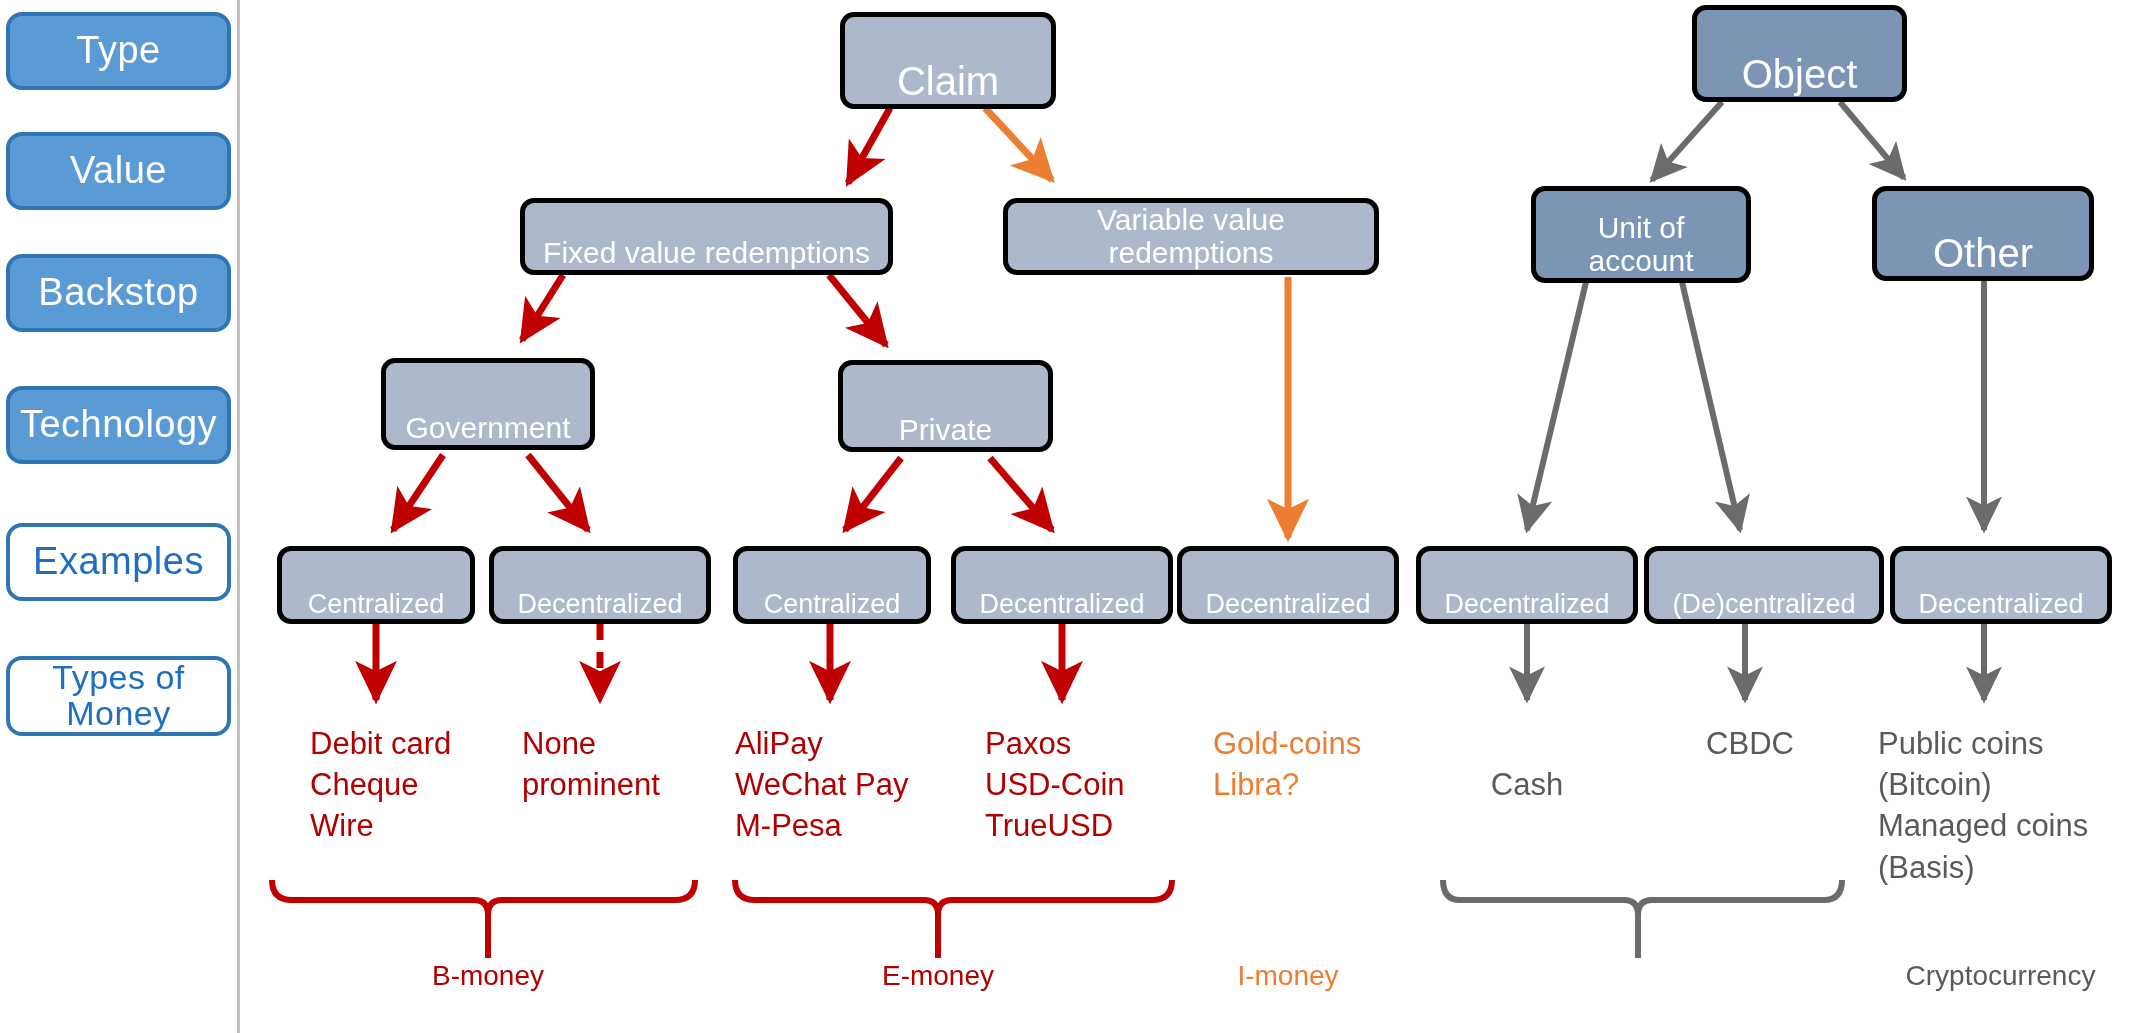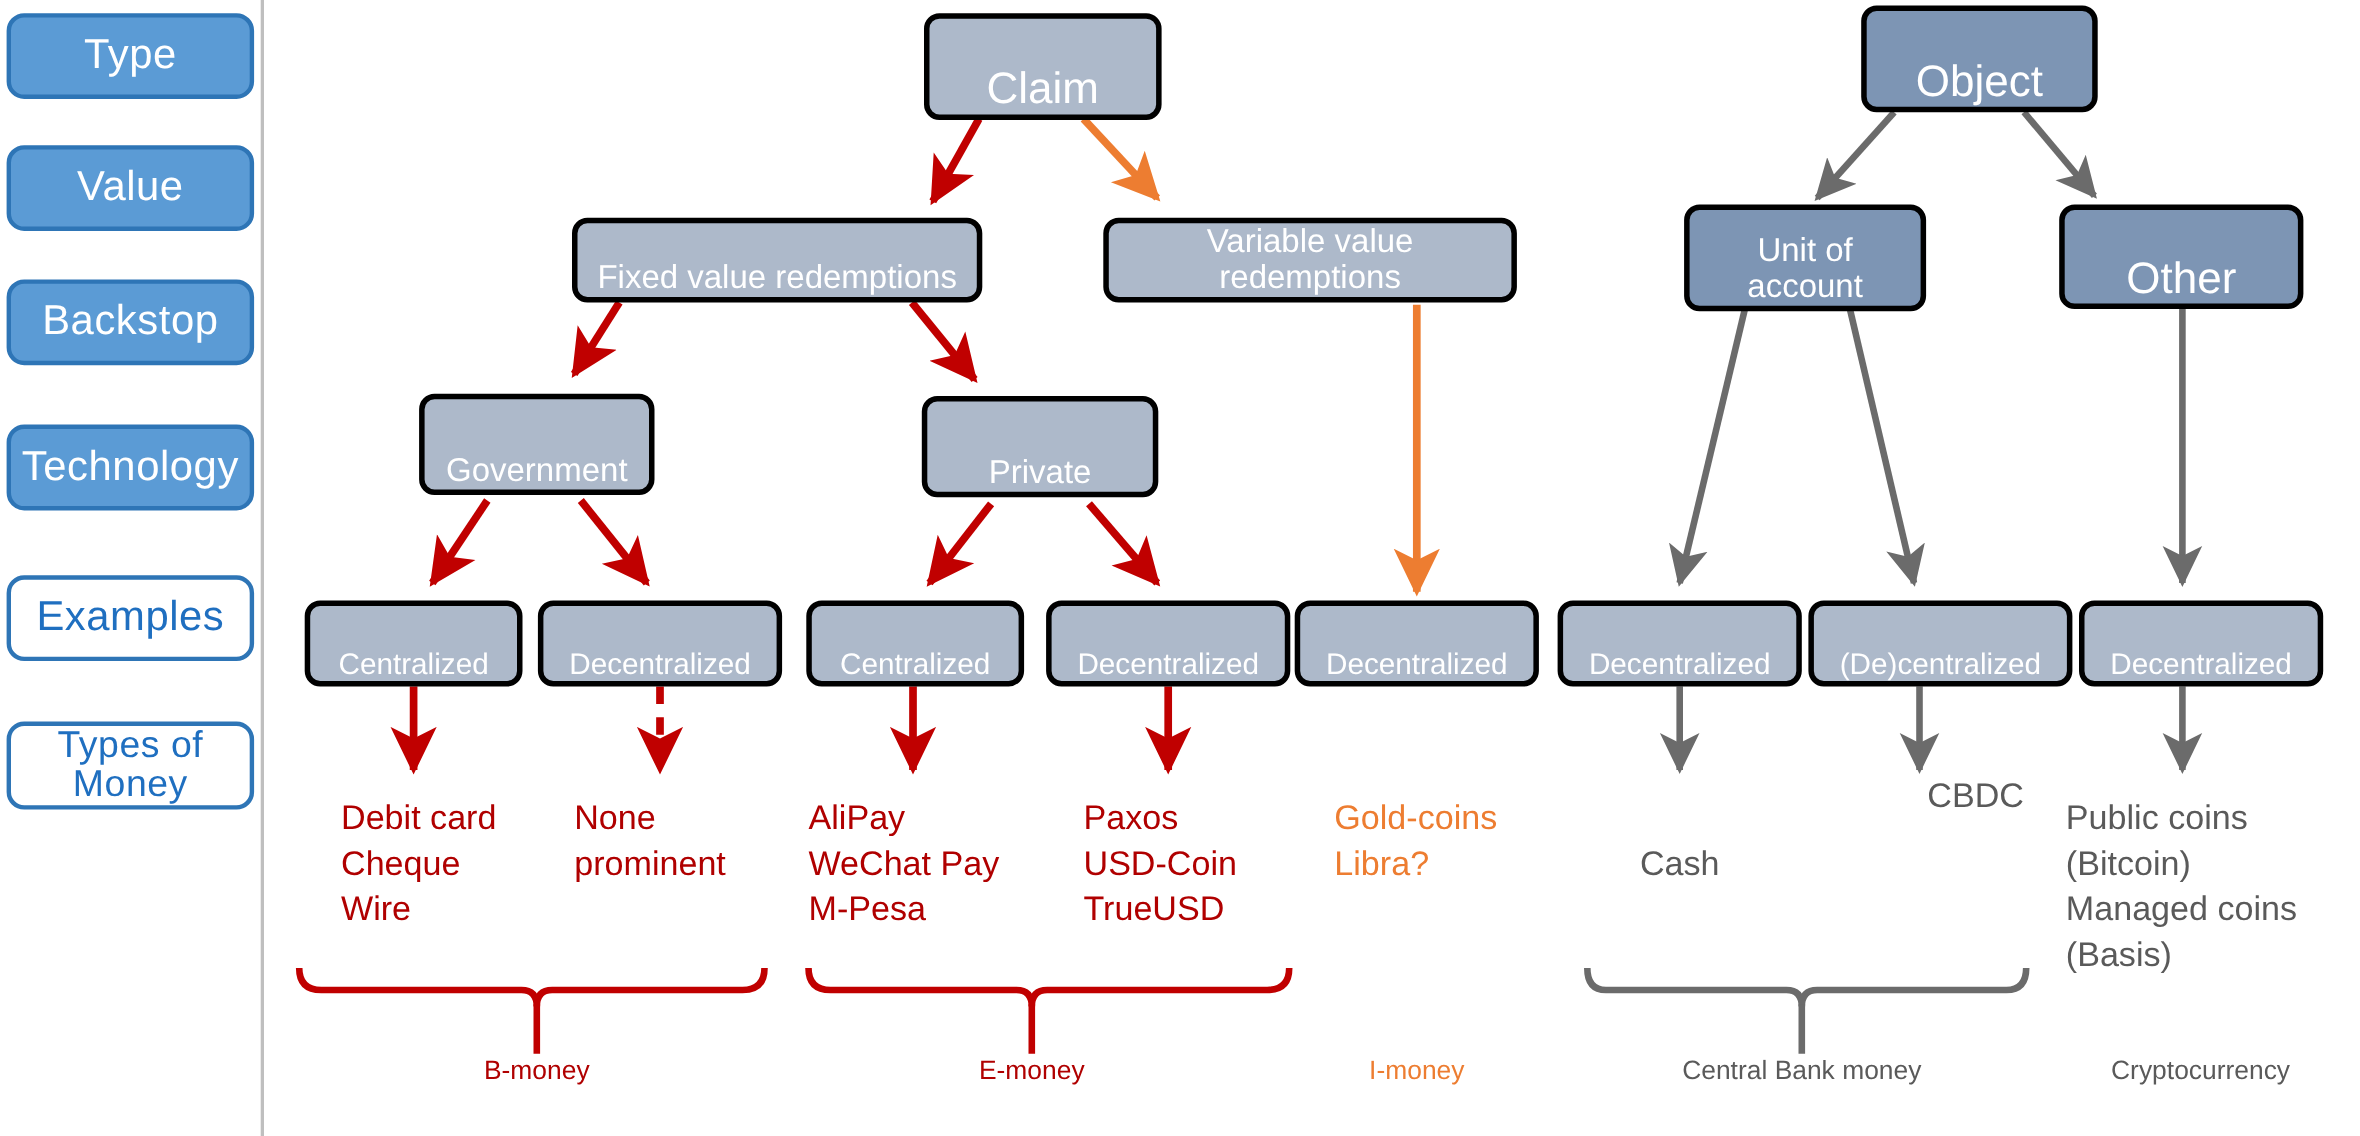--- a/index.html
+++ b/index.html
@@ -83,21 +83,21 @@
     white-space: pre-line;
   }
   .examples.red    { color: #B00000; }
   .examples.orange { color: #ED7D31; }
   .examples.gray   { color: #5A5A5A; }
   .examples.center { text-align: center; }
 
   
   .summary {
     position: absolute;
-    font-size: 24px;
+    font-size: 28px;
     text-align: center;
     white-space: nowrap;
   }
   .summary.red    { color: #B00000; }
   .summary.orange { color: #ED7D31; }
   .summary.gray   { color: #5A5A5A; }
 </style>
 </head>
 <body>
 
@@ -250,30 +250,29 @@
 
   <div class="examples red" style="left:985px; top:723px; width:200px;">Paxos
 USD-Coin
 TrueUSD</div>
 
   <div class="examples orange" style="left:1213px; top:723px; width:210px;">Gold-coins
 Libra?</div>
 
   <div class="examples gray center" style="left:1437px; top:723px; width:180px;margin-top:41px;">Cash</div>
 
-  <div class="examples gray center" style="left:1660px; top:703px; width:180px;text-align:right;">CBDC</div>
+  <div class="examples gray center" style="left:1660px; top:723px; width:180px;">CBDC</div>
 
   <div class="examples gray" style="left:1878px; top:723px; width:250px;">Public coins
 (Bitcoin)
 Managed coins
 (Basis)</div>
 
   <div class="summary red" style="left:338px; top:960px; width:300px;">B-money</div>
 
   <div class="summary red" style="left:788px; top:960px; width:300px;">E-money</div>
 
   <div class="summary orange" style="left:1163px; top:960px; width:250px;">I-money</div>
 
-  <div class="summary gray" style="left:1438px; top:960px; width:400px;">Central Bank money</div>
 
   <div class="summary gray" style="left:1858px; top:960px; width:285px;">Cryptocurrency</div>
 
 </div>
 
 </body></html>

